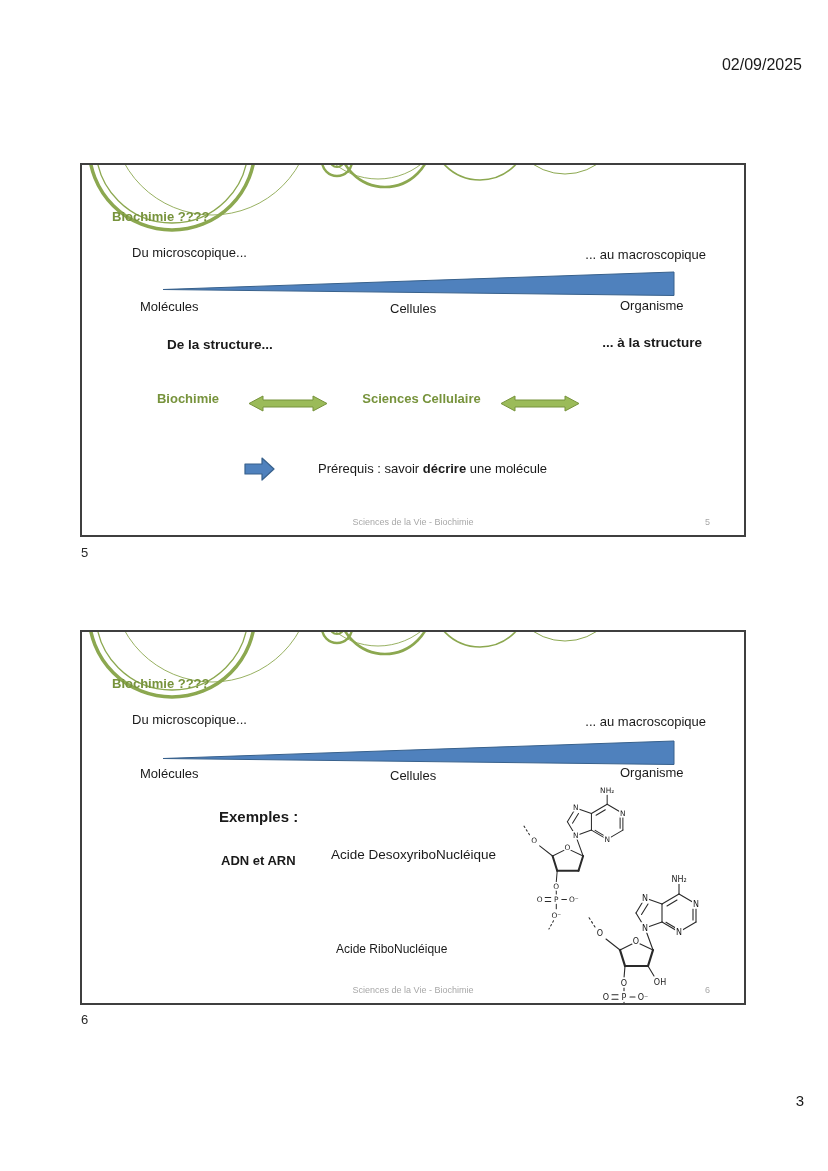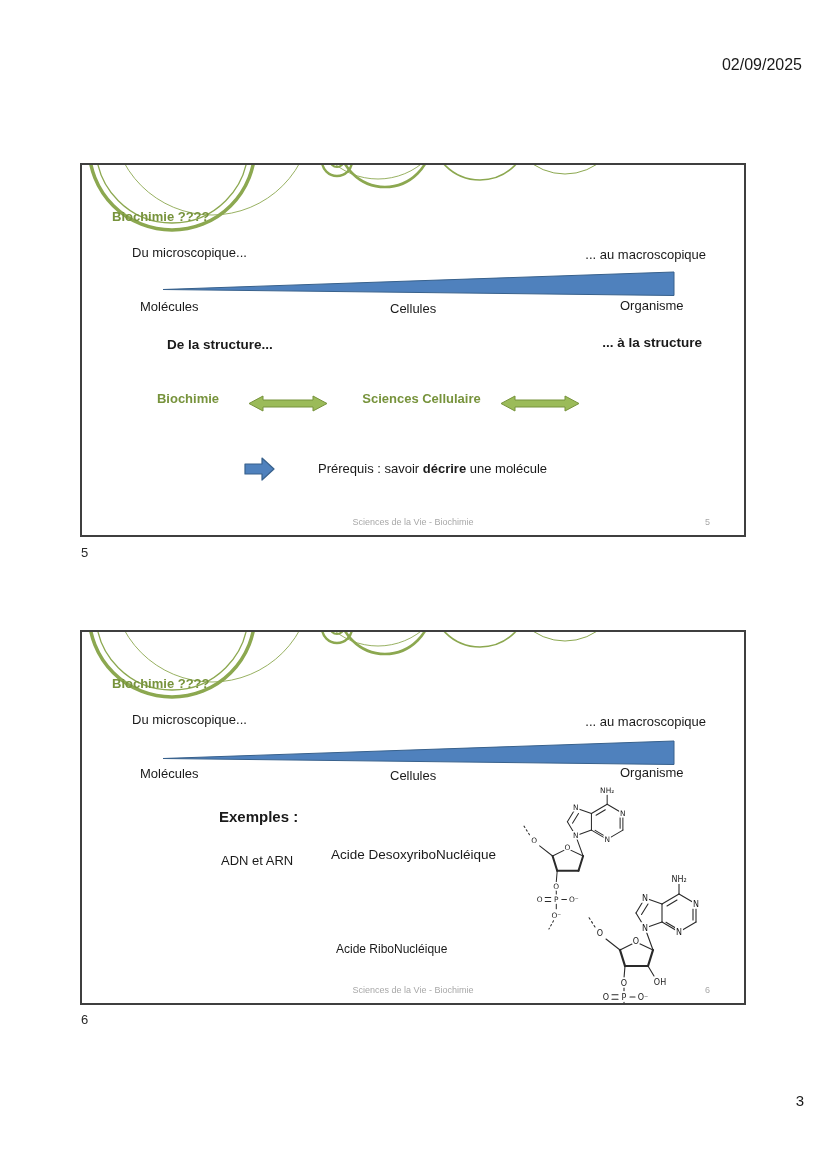--- a/index.html
+++ b/index.html
@@ -37,21 +37,21 @@
   .field1{left:46px;top:227px;width:120px;}
   .field2{left:262px;top:227px;width:155px;}
   .field3{left:508px;top:219px;width:140px;}
   .dbl-arrow{position:absolute;top:230px;}
   .arrow1{left:166px;} .arrow2{left:418px;}
   .blue-arrow{position:absolute;left:162px;top:292px;}
   .t-prerequis{left:219px;top:296px;font-size:13px;margin-left:17px;}
   .t-prerequis b{font-weight:bold;}
 
   .t-exemples{left:114px;top:176px;font-size:15px;font-weight:bold;margin-left:23px;}
-  .t-adn{left:139px;top:221px;font-size:13px;}
+  .t-adn{left:139px;top:221px;font-size:13px;font-weight:bold;}
   .t-dna{left:249px;top:215px;font-size:13.5px;}
   .t-rna{left:254px;top:310px;font-size:12px;}
   .chem{position:absolute;}
   #dna-svg{left:440px;top:150px;}
   #rna-svg{left:505px;top:238px;}
   .chem line, .chem polyline{stroke:#2a2a2a;stroke-width:1.1;fill:none;stroke-linecap:round;}
   .chem .bold{stroke-width:2.2;}
   .chem .dash{stroke-dasharray:1.8 2.8;}
   .atom{font-family:"DejaVu Sans", sans-serif;font-size:8px;fill:#1a1a1a;text-anchor:middle;
         paint-order:stroke fill;stroke:#ffffff;stroke-width:3.5;}

